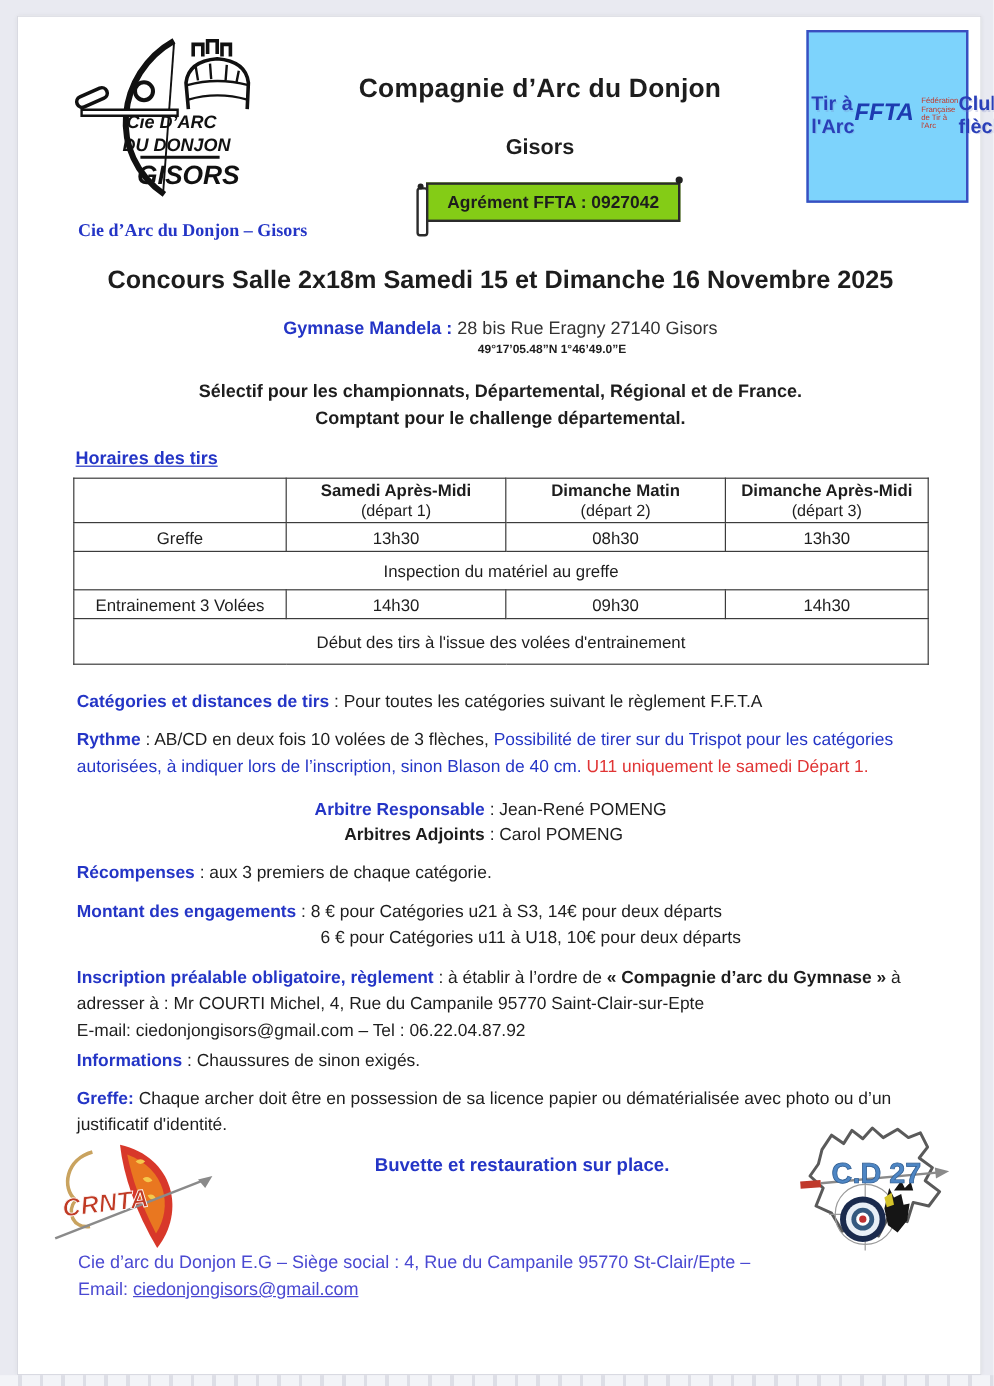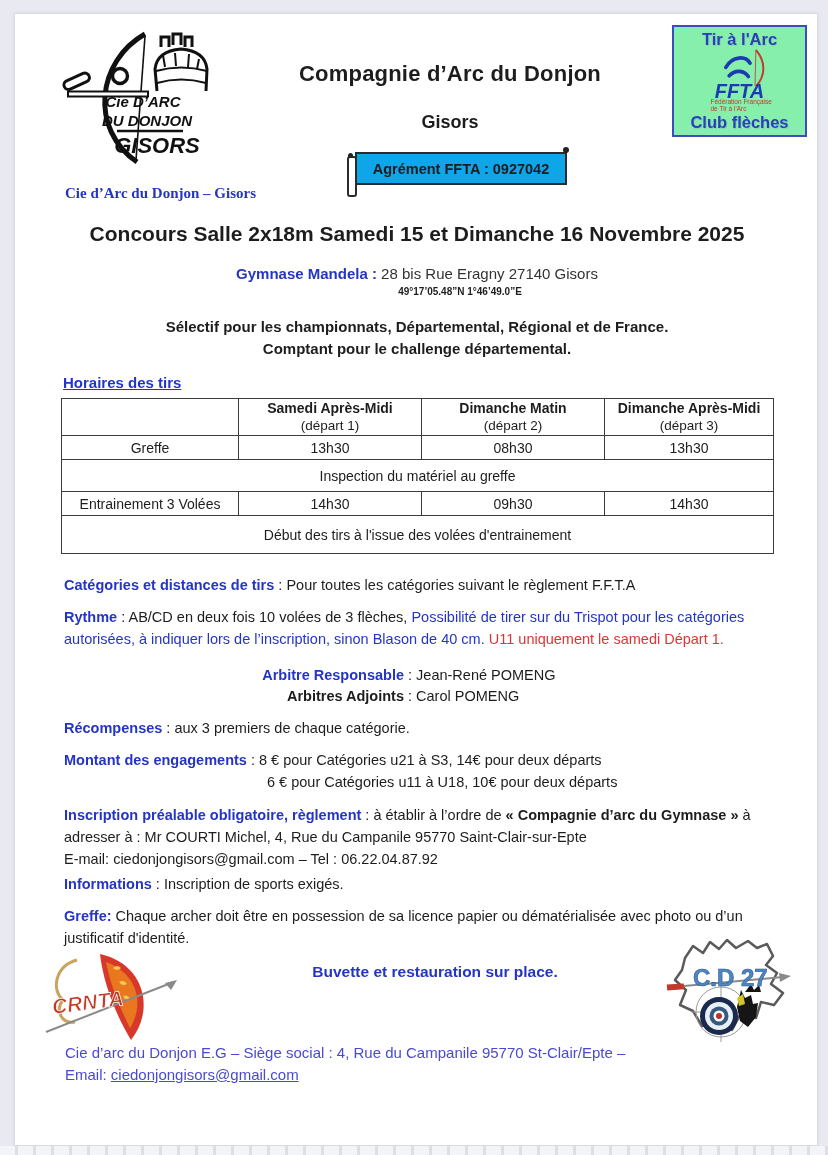--- a/index.html
+++ b/index.html
@@ -26,36 +26,36 @@
   .red{color:#e03434;}
   .bold{font-weight:bold;}
   .body-text{font-size:14.5px;line-height:1.5;}
 
   
   .club-title{left:190px;top:47px;width:490px;font-size:22px;font-weight:bold;letter-spacing:.2px;}
   .club-city{left:190px;top:98px;width:490px;font-size:18px;font-weight:bold;}
   .banner-wrap{left:330px;top:138px;width:224px;height:33px;}
   .banner{
     position:absolute;left:10px;top:0;width:212px;height:33px;
-    border:2px solid #2b2b2b;background:#0ea5e9;box-sizing:border-box;
+    border:2px solid #2b2b2b;background:#84cc16;box-sizing:border-box;
     display:flex;align-items:center;justify-content:center;
     font-size:14.5px;font-weight:bold;
   }
   .banner-tab{
     position:absolute;left:2px;top:4px;width:10px;height:41px;
     border:2px solid #2b2b2b;border-radius:3px;background:#fff;box-sizing:border-box;
   }
   .banner-dot-l{position:absolute;left:3px;top:1px;width:5px;height:5px;border-radius:50%;background:#222;}
   .banner-dot-r{position:absolute;right:0px;top:-5px;width:6px;height:6px;border-radius:50%;background:#222;}
   .club-caption{left:50px;top:171px;font-family:"Liberation Serif",serif;font-size:15px;font-weight:bold;color:#2435c6;}
 
   .ffta-box{
-    left:657px;top:11px;width:135px;height:112px;
-    border:2px solid #3a4ec0;background:#86efac;box-sizing:border-box;
-    display:flex;flex-direction:column;align-items:center;justify-content:space-between;
+    left:657px;top:11px;width:135px;height:144px;
+    border:2px solid #3a4ec0;background:#7dd3fc;box-sizing:border-box;
+    display:flex;flex-direction:row;align-items:center;justify-content:space-between;
     padding:3px 2px;color:#2a3fb8;
   }
   .ffta-top,.ffta-bottom{font-size:16.5px;font-weight:600;text-shadow:1px 1px 0 rgba(120,130,200,.25);}
   .ffta-sub{font-size:6.5px;color:#c0392b;line-height:1.05;text-align:left;width:64px;margin:-2px 0 0 6px;}
 
   
   .main-title{left:0;top:208px;width:804px;font-size:21px;font-weight:bold;}
   .venue{left:0;top:251px;width:804px;font-size:15px;color:#333;}
   .gps{left:16px;top:272px;width:804px;font-size:10px;font-weight:bold;padding-left:27px;}
   .sel1{left:0;top:304px;width:804px;font-size:15px;font-weight:bold;}
@@ -228,21 +228,21 @@
     </div>
     <div class="montant-l2">6 € pour Catégories u11 à U18, 10€ pour deux départs</div>
   </div>
 
   <div class="abs body-text p-inscription">
     <span class="lbl">Inscription préalable obligatoire, règlement</span><span> : à établir à l’ordre de </span><span class="bold">« Compagnie d’arc du Gymnase »</span><span> à adresser à : Mr COURTI Michel, 4, Rue du Campanile 95770 Saint-Clair-sur-Epte</span>
     <div>E-mail: ciedonjongisors@gmail.com – Tel : 06.22.04.87.92</div>
   </div>
 
   <div class="abs body-text p-informations">
-    <span class="lbl">Informations</span><span> : Inscription de sports exigés.</span>
+    <span class="lbl">Informations</span><span> : Chaussures de sinon exigés.</span>
   </div>
 
   <div class="abs body-text p-greffe">
     <span class="lbl">Greffe:</span><span> Chaque archer doit être en possession de sa licence papier ou dématérialisée avec photo ou d’un justificatif d'identité.</span>
   </div>
 
   <div class="abs ctr buvette">Buvette et restauration sur place.</div>
 
   <svg class="abs crnta" viewBox="0 0 142 96">
     <path d="M34,10 C12,16 8,40 20,50 C12,60 18,74 32,72" fill="none" stroke="#c9a35f" stroke-width="3"></path>

